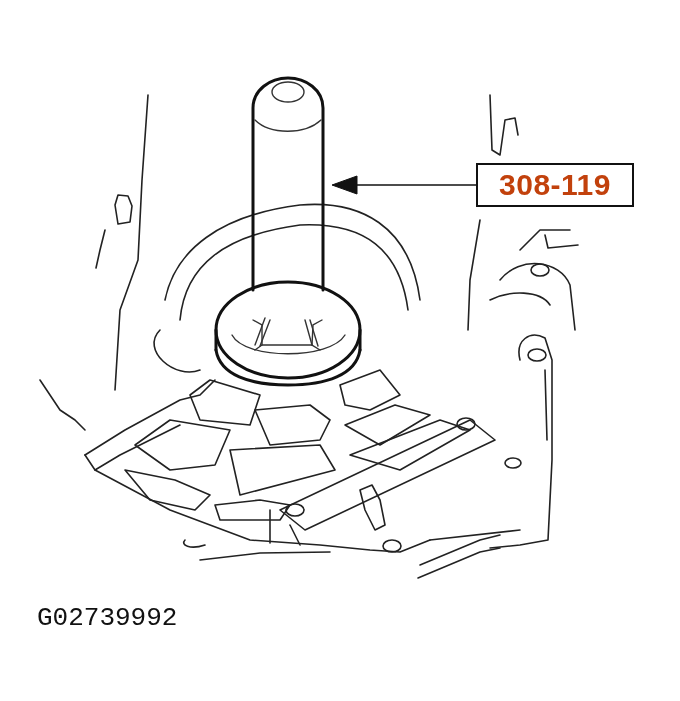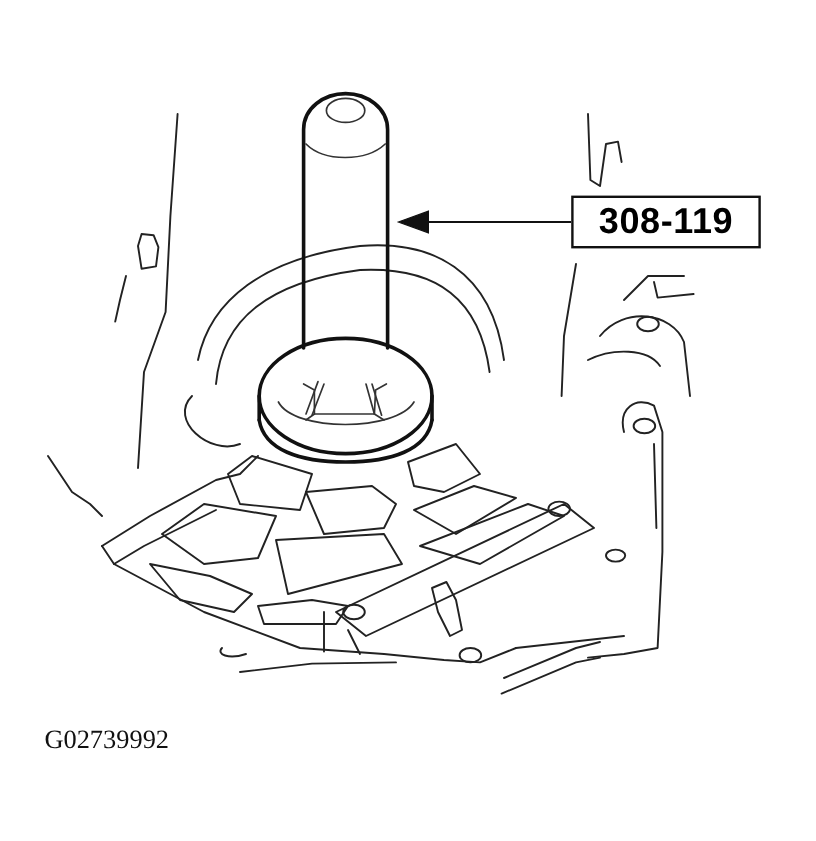--- a/index.html
+++ b/index.html
@@ -2,26 +2,26 @@
 <html><head>
   <meta charset="utf-8">
   <style>
     html, body { margin: 0; padding: 0; background: #ffffff; }
     body { width: 680px; height: 701px; position: relative; overflow: hidden; font-family: "Liberation Sans", sans-serif; }
     #drawing { position: absolute; left: 0; top: 0; width: 680px; height: 701px; }
     .callout-box {
       position: absolute; left: 476px; top: 163px; width: 158px; height: 44px;
       border: 2px solid #111; box-sizing: border-box; background: #fff;
       display: flex; align-items: center; justify-content: center;
-      font-family: "Liberation Sans", sans-serif; font-weight: bold; font-size: 30px; color: #000000;
+      font-family: "Liberation Sans", sans-serif; font-weight: bold; font-size: 30px; color: #c2410c;
       letter-spacing: 0.5px;
     }
     .figure-id {
       position: absolute; left: 37px; top: 603px;
-      font-family: Liberation Serif, serif; font-size: 22px; color: #111;
+      font-family: Liberation Mono, monospace; font-size: 26px; color: #111;
     }
   </style>
 </head>
 <body>
 
 <svg id="drawing" viewBox="0 0 680 701" xmlns="http://www.w3.org/2000/svg">
   <g fill="none" stroke="#222" stroke-width="1.6" stroke-linecap="round" stroke-linejoin="round">
 
     <path d="M148 95 L142 180 L138 260 L120 310 L115 390"></path>
     <path d="M115 205 L118 195 L128 196 L132 206 L130 222 L118 224 Z"></path>

